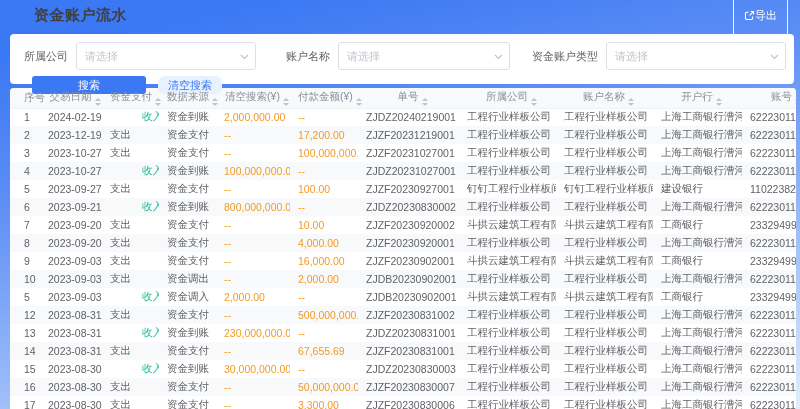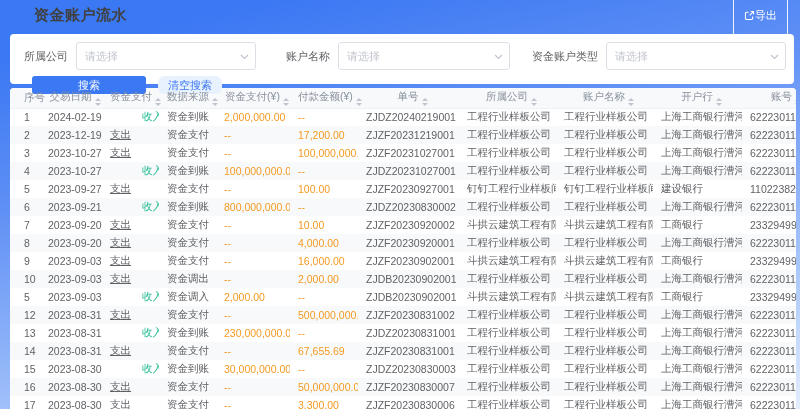--- a/index.html
+++ b/index.html
@@ -59,21 +59,21 @@
   tbody td {
     height:18px; font-size:10.5px; color:#606266; padding:0 0 0 8px;
     white-space:nowrap; overflow:hidden; text-align:left;
   }
   tbody tr:nth-child(even) { background:#f7f9fb; }
   th.col-no, td.col-no { padding-left:14px; }
   .col-no{width:30px} .col-date{width:62px} .col-direction{width:57px} .col-source{width:57px}
   .col-income{width:74px} .col-payment{width:68px} .col-order_no{width:101px} .col-company{width:97px}
   .col-account_name{width:97px} .col-bank{width:89px} .col-account_no{width:80px}
   .dir-in { color:#2dbd96;padding-left:32px; }
-  .dir-out { color:#606266;text-decoration:underline; }
+  .dir-out { color:#606266; }
   .amount { color:#f59a23;margin-top:32px; }
   .sort-caret { display:inline-flex; flex-direction:column; margin-left:3px; vertical-align:-1px; }
   .sort-caret b { display:block; width:0; height:0; border-left:3px solid transparent; border-right:3px solid transparent; }
   .sort-caret .up { border-bottom:3.5px solid #c0c4cc; margin-bottom:1.5px; }
   .sort-caret .dn { border-top:3.5px solid #c0c4cc; }
 </style>
 </head>
 <body>
 
 <div class="topbar">
@@ -143,21 +143,21 @@
               <b class="dn"></b>
             </span></th>
           <th class="col-direction"><span>资金支付</span><span class="sort-caret">
               <b class="up"></b>
               <b class="dn"></b>
             </span></th>
           <th class="col-source"><span>数据来源</span><span class="sort-caret">
               <b class="up"></b>
               <b class="dn"></b>
             </span></th>
-          <th class="col-income"><span>资金支付(¥)</span><span class="sort-caret">
+          <th class="col-income"><span>清空搜索(¥)</span><span class="sort-caret">
               <b class="up"></b>
               <b class="dn"></b>
             </span></th>
           <th class="col-payment"><span>付款金额(¥)</span><span class="sort-caret">
               <b class="up"></b>
               <b class="dn"></b>
             </span></th>
           <th class="col-order_no"><span>单号</span><span class="sort-caret">
               <b class="up"></b>
               <b class="dn"></b>

